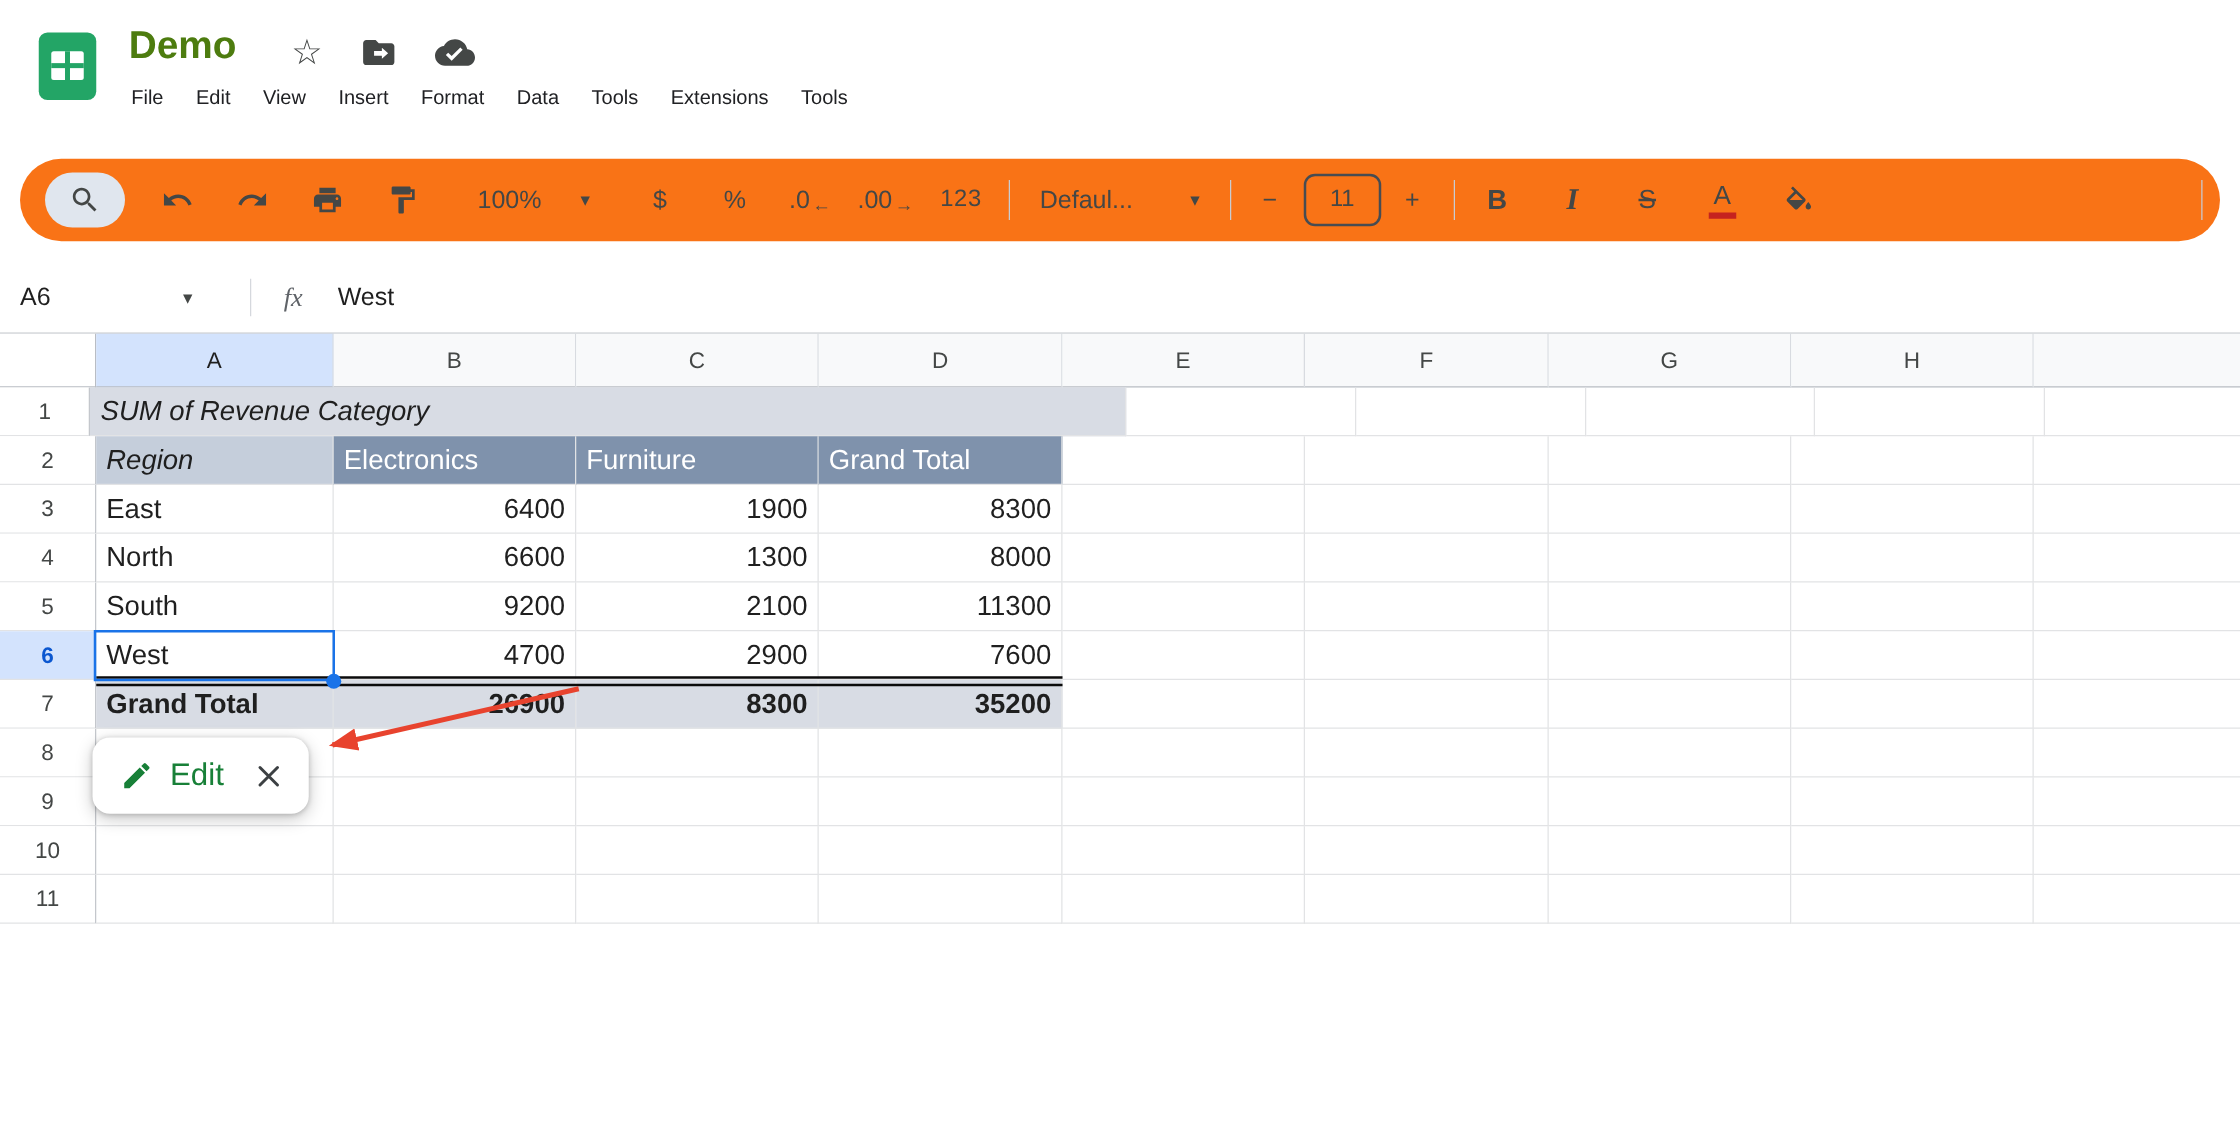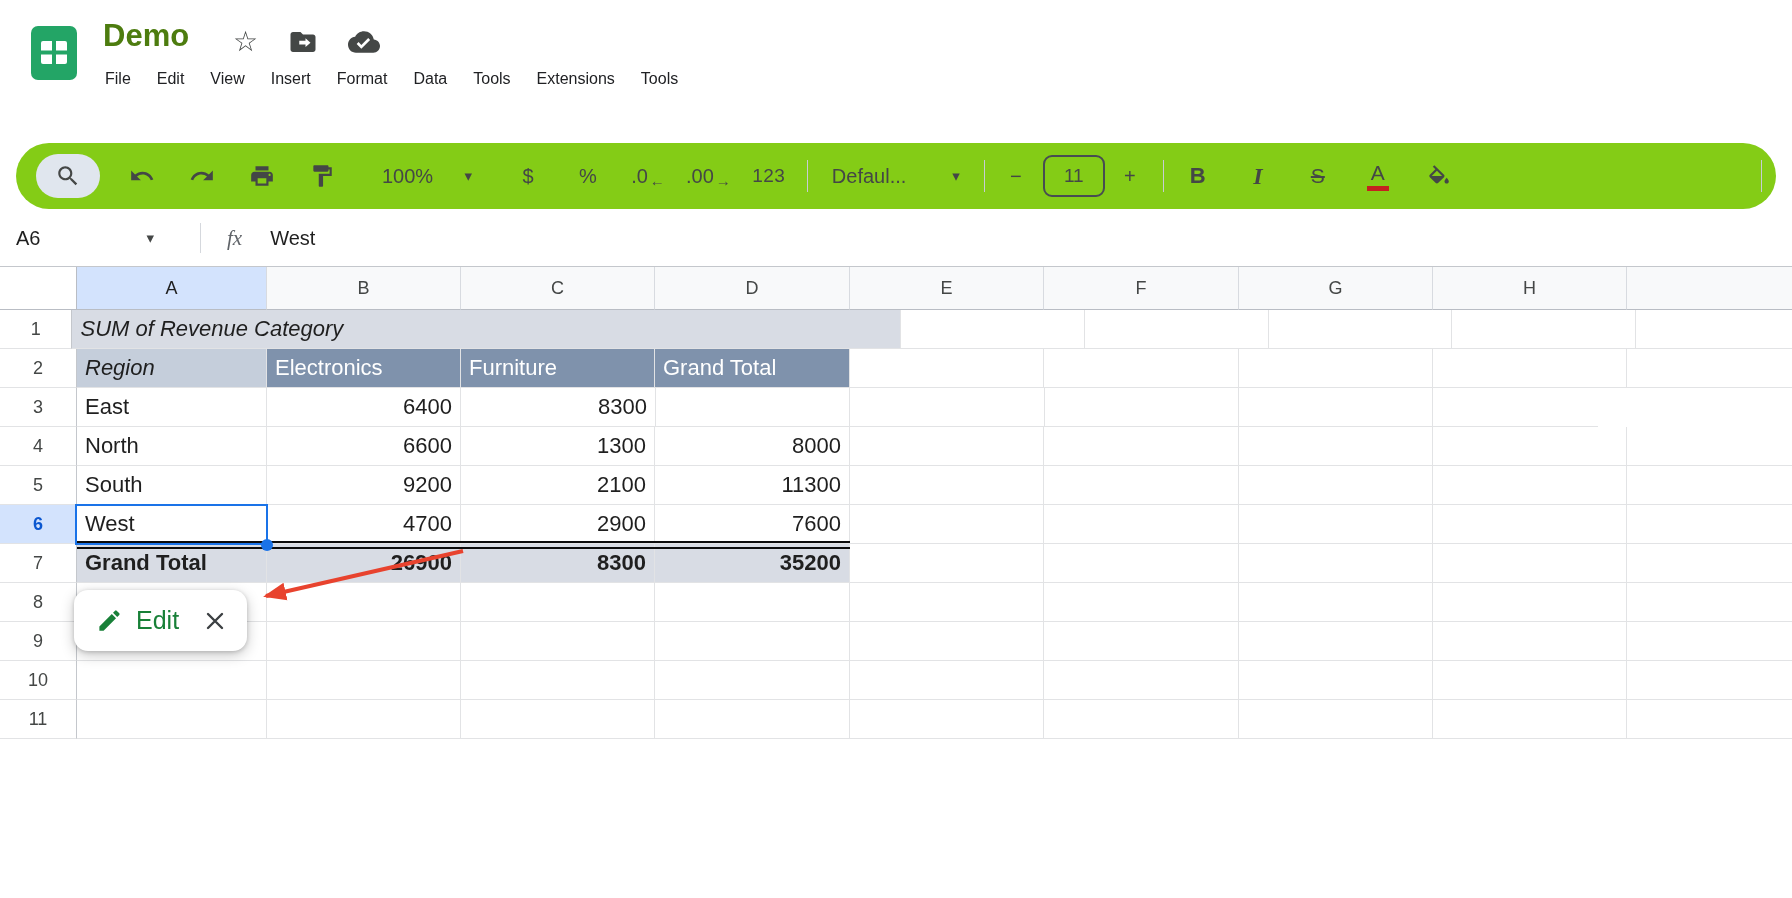--- a/index.html
+++ b/index.html
@@ -9,22 +9,22 @@
   
   .logo { position:absolute; left:28px; top:24px; width:52px; height:58px; cursor:pointer; }
   .doc-title { position:absolute; left:103px; top:18px; font-size:31px; font-weight:600; color:#4d7c0f; }
   .title-icons { position:absolute; left:233px; top:22px; height:40px; display:flex; align-items:center; gap:30px; color:#444746; }
   .title-icons .glyph { font-size:28px; line-height:1; cursor:pointer; }
   .title-icons svg { display:block; cursor:pointer; }
   .menubar { position:absolute; left:92px; top:64px; display:flex; font-size:16px; color:#202124; }
   .menu-item { padding:6px 13px; border-radius:8px; cursor:pointer; }
 
   
-  .toolbar { position:absolute; left:16px; top:127px; width:1760px; height:66px; background:#84cc16;
-             border-radius:33px; display:flex; align-items:center; padding:0 14px 0 20px; color:#444746;margin-top:16px; }
+  .toolbar { position:absolute; left:16px; top:127px; width:1760px; height:66px; background:#f97316;
+             border-radius:33px; display:flex; align-items:center; padding:0 14px 0 20px; color:#444746; }
   .tool { height:44px; min-width:44px; display:flex; align-items:center; justify-content:center;
           border-radius:8px; cursor:pointer; font-size:20px; margin-right:16px; }
   .tool svg { display:block; }
   .search-pill { background:#e0e6ee; border-radius:22px; width:64px; margin-right:20px; }
   .zoom-box { width:106px; justify-content:space-between; padding:0 8px; margin-left:14px; margin-right:26px; }
   .caret { font-size:15px; color:#444746; margin-left:8px; }
   .dec { font-weight:500; }
   .dec .arr { font-size:15px; margin-left:2px; margin-top:8px; }
   .num123 { font-size:19px; font-weight:500; letter-spacing:0.5px; }
   .sep { width:1px; height:32px; background:#c8ccd3; margin:0 12px 0 0; }
@@ -240,20 +240,21 @@
     <div class="cell wF"></div>
     <div class="cell wG"></div>
     <div class="cell wH"></div>
     <div class="cell wX"></div>
   </div>
 
   <div class="r">
     <div class="gut">3</div>
     <div class="cell wA">East</div>
     <div class="cell wB numc">6400</div>
+    <div class="cell wC numc">1900</div>
     <div class="cell wD numc">8300</div>
     <div class="cell wE"></div>
     <div class="cell wF"></div>
     <div class="cell wG"></div>
     <div class="cell wH"></div>
     <div class="cell wX"></div>
   </div>
 
   <div class="r">
     <div class="gut">4</div>

